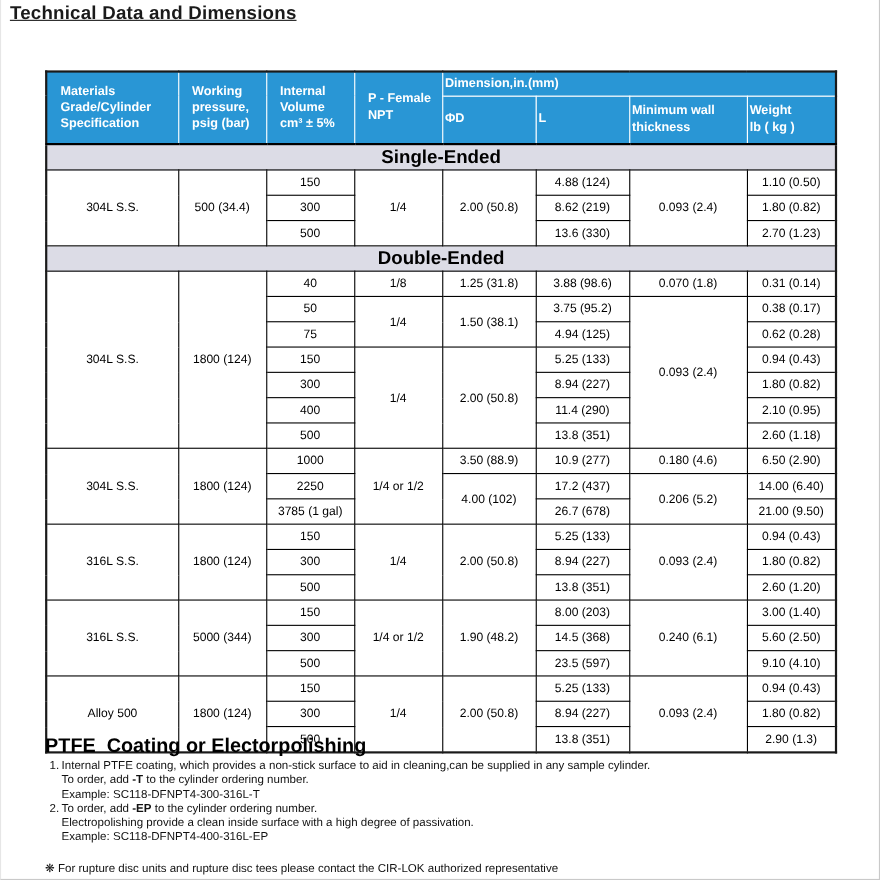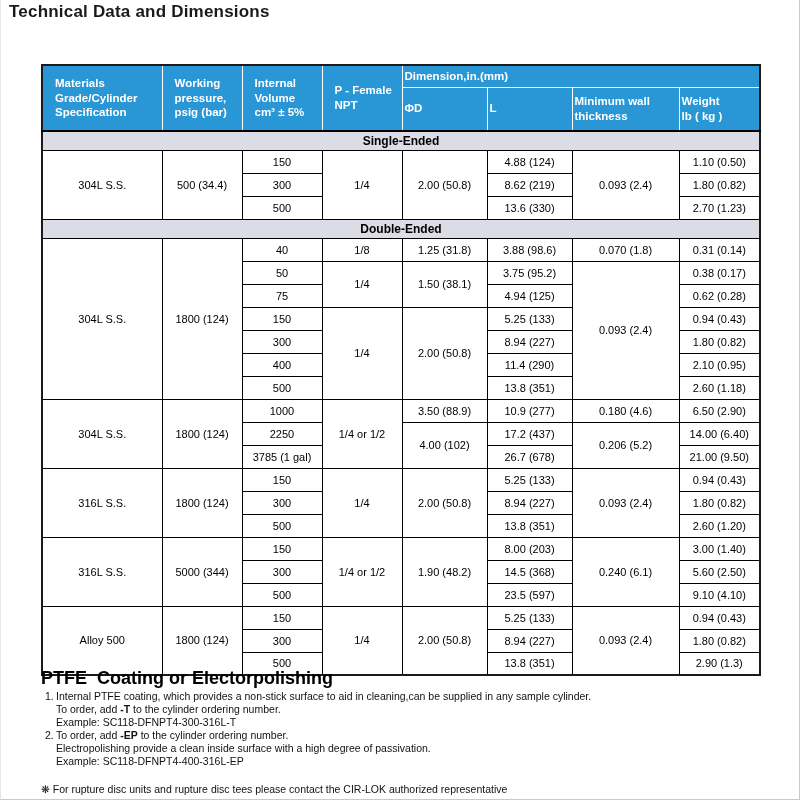--- a/index.html
+++ b/index.html
@@ -5,21 +5,21 @@
   * { margin:0; padding:0; box-sizing:border-box; }
   html,body { background:#fff; }
   .page {
     position:relative; width:800px; height:800px; background:#ffffff;
     font-family:"Liberation Sans", sans-serif; color:#000;
     border-left:1px solid #e6e6e6; border-right:1px solid #c9c9c9; border-bottom:1px solid #c9c9c9;
     overflow:hidden;
   }
   .page-title {
     position:absolute; top:2px; left:8px;
-    font-size:17px; font-weight:bold; color:#1a1a1a; letter-spacing:0.2px;
+    font-size:17px; font-weight:bold; color:#1a1a1a; letter-spacing:0.2px;text-decoration:underline;
   }
   table.tech {
     position:absolute; top:64px; left:40px; width:718px;
     border-collapse:collapse; table-layout:fixed;
     border:2px solid #1a1a1a;
   }
   table.tech th {
     background: var(--header-bg, #2996d5);
     color: var(--header-text, #ffffff);
     font-size:11.5px; font-weight:bold; text-align:left; vertical-align:middle;
@@ -30,21 +30,21 @@
   table.tech thead th[rowspan] { text-align:left; padding-left:12px; border-bottom:2px solid #000; }
   table.tech thead tr:last-child th { border-bottom:2px solid #000; }
   table.tech td {
     border:1px solid #000; font-size:11px; text-align:center; vertical-align:middle;
     padding:1px 2px; color:#000; white-space:pre-line;
   }
   table.tech tbody tr { height:23px; }
   table.tech tbody tr.section-row { height:19px; }
   table.tech td.section {
     background: var(--section-bg, #dcdce6);
-    font-weight:bold; font-size:12px; color:#000;
+    font-weight:bold; font-size:17px; color:#000;
   }
   .footer-block { position:absolute; left:40px; top:668px; width:718px; }
   .ptfe-heading { font-size:18px; font-weight:bold; white-space:pre-wrap; color:#000; margin-bottom:1px; }
   .notes { font-size:10.5px; line-height:12.8px; color:#111; padding-left:4px; }
   .note { position:relative; padding-left:11px; margin-bottom:1px; }
   .note-num { position:absolute; left:0; top:0; }
   .note .example { font-weight:normal; }
   .asterisk-note {
     position:absolute; left:40px; top:783px; font-size:10.5px; color:#111; white-space:nowrap;text-align:center;
   }

